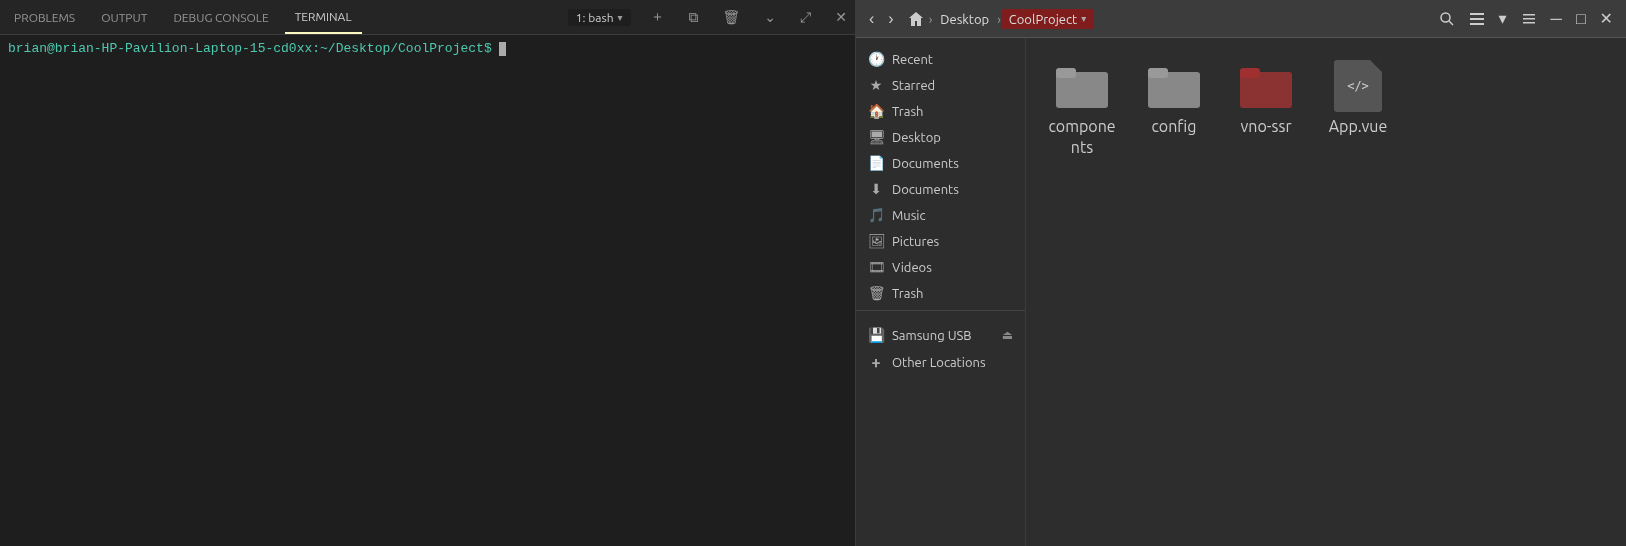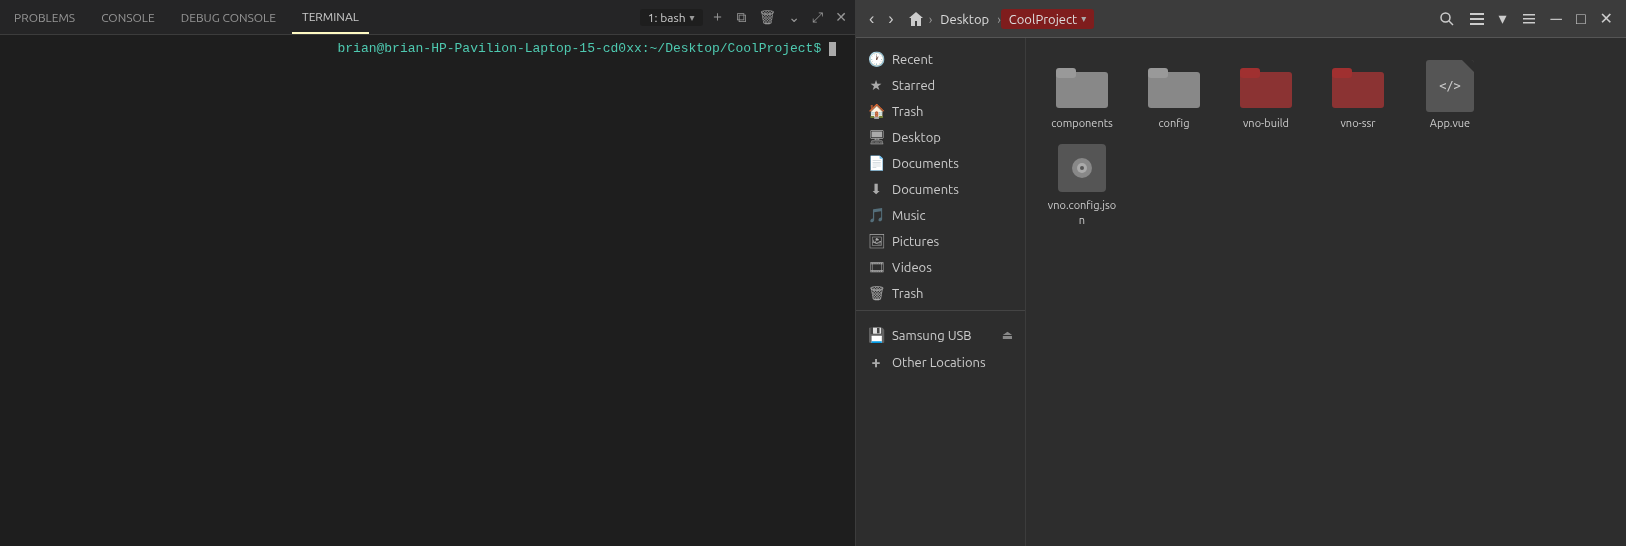--- a/index.html
+++ b/index.html
@@ -73,23 +73,22 @@
       cursor: pointer;
       border-radius: 3px;
     }
     .term-tab.active-term {
       background: #1e1e1e;
     }
 
     #terminal-content {
       flex: 1;
       background: #1e1e1e;
-      padding: 6px 19px;
+      padding: 6px 8px;
       position: relative;
-      text-align: right;
     }
 
     .terminal-prompt {
       font-family: 'Courier New', monospace;
       font-size: 13px;
       color: #4ec9b0;
       white-space: nowrap;
     }
     .cursor-block {
       display: inline-block;
@@ -249,21 +248,21 @@
       align-items: center;
       justify-content: center;
     }
 
     .folder-icon-svg {
       width: 52px;
       height: 44px;
     }
 
     .file-label {
-      font-size: 11px;
+      font-size: 16px;
       color: #ccc;
       text-align: center;
       word-break: break-word;
       max-width: 76px;
       line-height: 1.3;
     }
 
     
     .json-icon-wrapper {
       width: 48px;
@@ -309,27 +308,27 @@
       border-color: transparent #2d2d2d transparent transparent;
     }
   </style>
 </head>
 <body>
 
 <div id="vscode-panel">
 
   <div id="tab-bar">
     <div class="tab-item">PROBLEMS</div>
-    <div class="tab-item">CONSOLE</div>
+    <div class="tab-item">OUTPUT</div>
     <div class="tab-item">DEBUG CONSOLE</div>
     <div class="tab-item active">TERMINAL</div>
 
     <div class="term-toolbar-right">
 
-      <div style="display:flex;align-items:center;gap:4px;margin-left:8px;">
+      <div style="display:flex;align-items:center;gap:16px;margin-left:8px;">
         <div class="term-tab active-term">
           <span>1: bash</span>
           <span style="font-size:10px;color:#999;">▾</span>
         </div>
         <button class="term-btn" title="New Terminal">＋</button>
         <button class="term-btn" title="Split Terminal">⧉</button>
         <button class="term-btn" title="Kill Terminal">🗑</button>
         <button class="term-btn" title="More">⌄</button>
         <button class="term-btn" title="Maximize">⤢</button>
         <button class="term-btn" title="Close">✕</button>
@@ -464,29 +463,20 @@
         <div class="file-item">
           <div class="file-icon">
             <svg class="folder-icon-svg" viewBox="0 0 52 44" fill="none">
               <rect x="0" y="8" width="52" height="36" rx="3" fill="#888"></rect>
               <rect x="0" y="4" width="20" height="10" rx="3" fill="#999"></rect>
             </svg>
           </div>
           <span class="file-label">config</span>
         </div>
 
-        <div class="file-item">
-          <div class="file-icon">
-            <svg class="folder-icon-svg" viewBox="0 0 52 44" fill="none">
-              <rect x="0" y="8" width="52" height="36" rx="3" fill="#8b3333"></rect>
-              <rect x="0" y="4" width="20" height="10" rx="3" fill="#a03030"></rect>
-            </svg>
-          </div>
-          <span class="file-label">vno-build</span>
-        </div>
 
         <div class="file-item">
           <div class="file-icon">
             <svg class="folder-icon-svg" viewBox="0 0 52 44" fill="none">
               <rect x="0" y="8" width="52" height="36" rx="3" fill="#8b3333"></rect>
               <rect x="0" y="4" width="20" height="10" rx="3" fill="#a03030"></rect>
             </svg>
           </div>
           <span class="file-label">vno-ssr</span>
         </div>
@@ -496,30 +486,15 @@
             <div class="vue-icon-wrapper">
               <div class="vue-icon-corner"></div>
               <span style="font-size:12px;color:#ccc;font-family:monospace;">&lt;/&gt;</span>
             </div>
           </div>
           <span class="file-label">App.vue</span>
         </div>
 
       </div>
 
-      <div style="display:flex;margin-top:0px;padding-left:0px;">
-        <div class="file-item">
-          <div class="file-icon">
-            <div class="json-icon-wrapper">
-              <div class="json-dot">
-                <svg width="12" height="12" viewBox="0 0 12 12">
-                  <circle cx="6" cy="6" r="5" fill="#aaa"></circle>
-                  <circle cx="6" cy="6" r="2" fill="#555"></circle>
-                </svg>
-              </div>
-            </div>
-          </div>
-          <span class="file-label">vno.config.json</span>
-        </div>
-      </div>
     </div>
   </div>
 </div>
 
 </body></html>

